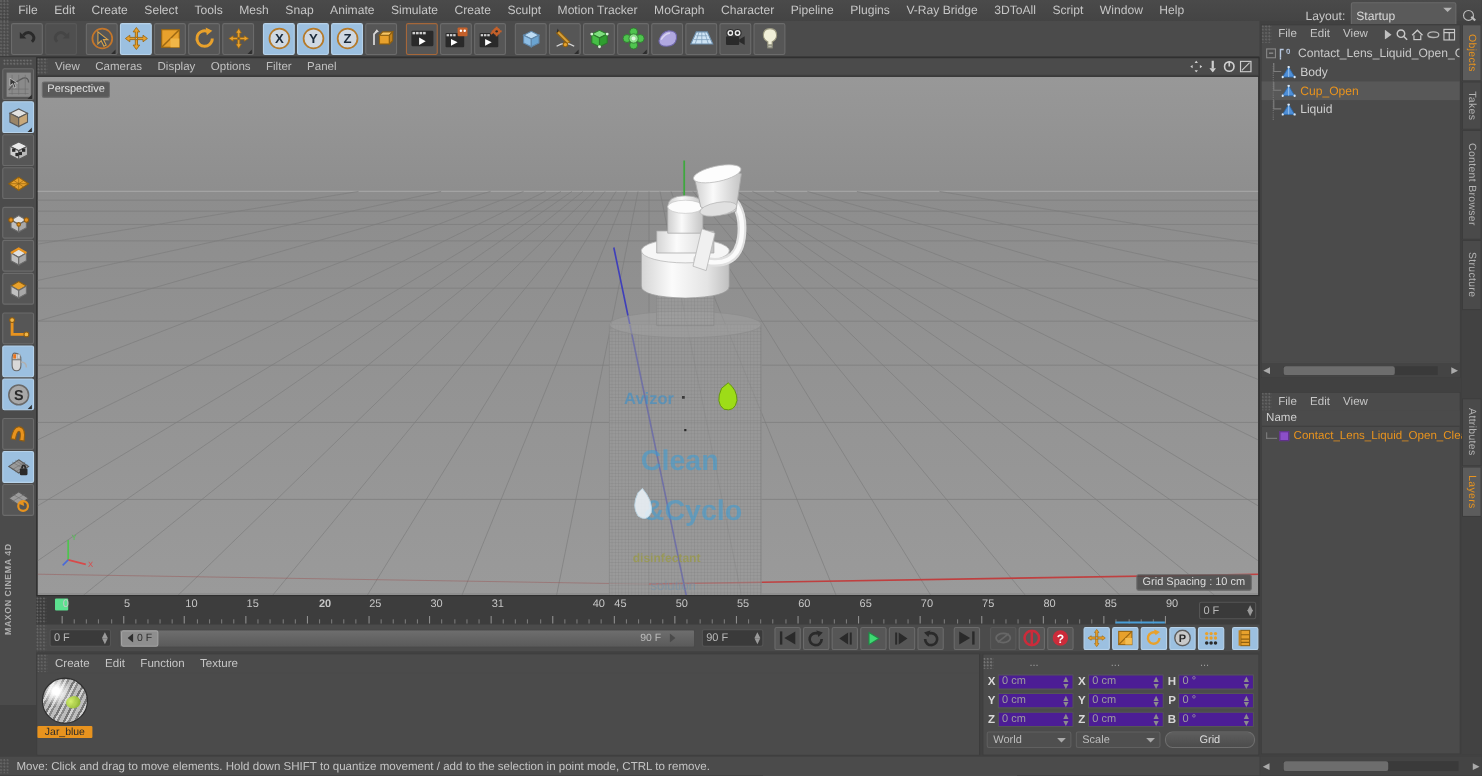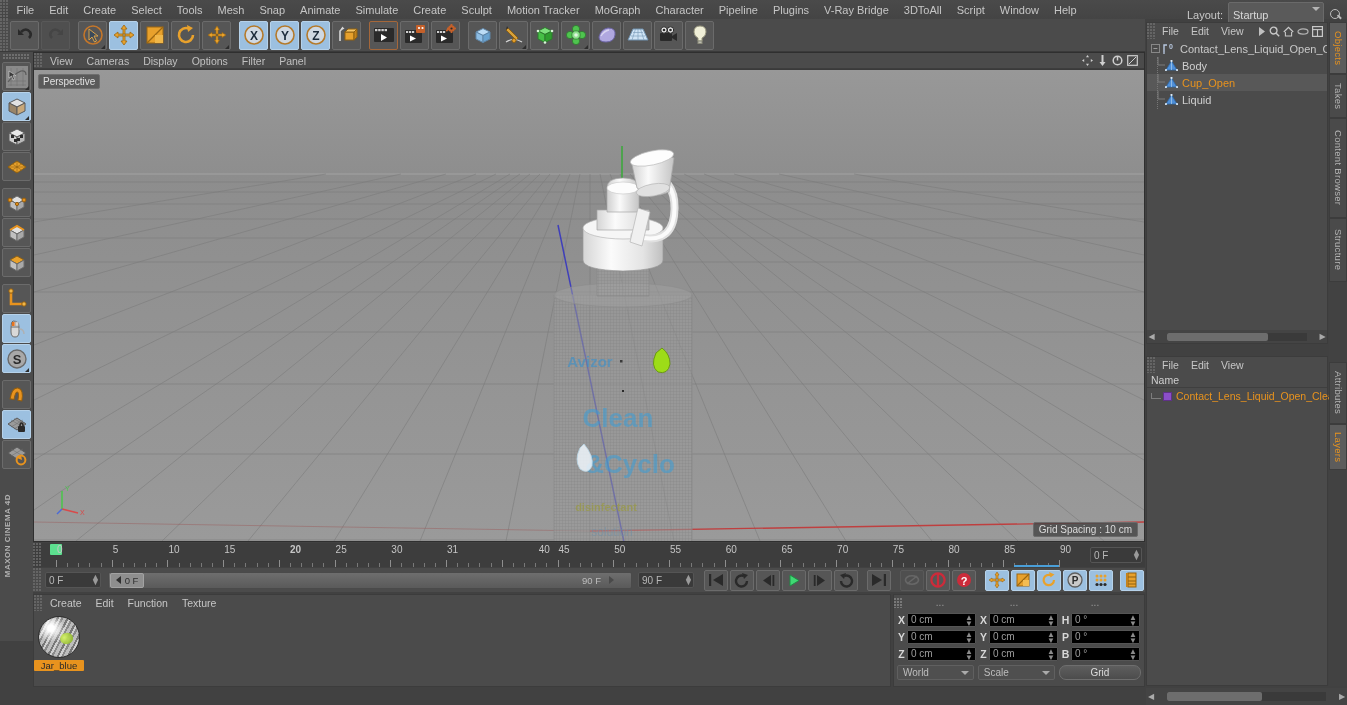--- a/index.html
+++ b/index.html
@@ -216,21 +216,21 @@
   .coordwrap {
     position: absolute; left: 893px; top: 594px; width: 252px; height: 93px;
     background: #4b4b4b; border: 1px solid #3c3c3c;
   }
   .coordhead { height: 15px; display: flex; align-items: center; font-size: 10px; color: #9a9a9a; }
   .coordhead .seg { text-align: center; }
   .coordrows { padding: 1px 2px 0 2px; }
   .crow { display: flex; align-items: center; height: 17px; gap: 0; }
   .crow .ax { width: 11px; text-align: center; font-size: 10.5px; color: #d8d8d8; font-weight: bold; }
   .crow .fld {
-    flex: 1; height: 14px; background: #000000; border: 1px solid #555;
+    flex: 1; height: 14px; background: #4c1d95; border: 1px solid #555;
     margin-right: 2px; font-size: 10px; color: #9d9d9d;
     display: flex; align-items: center; padding-left: 3px; position: relative; border-radius: 1px;
   }
   .crow .fld .spin { position: absolute; right: 2px; top: 1px; font-size: 8px; line-height: 6px; color: #8c8c8c; }
   .coordfoot { display: flex; align-items: center; gap: 4px; padding: 3px 3px 0 3px; }
   .coordfoot .cmb {
     flex: 1; height: 15px; background: #4f4f4f; border: 1px solid #606060;
     font-size: 10px; color: #bdbdbd; display: flex; align-items: center;
     padding-left: 5px; position: relative; border-radius: 2px;
   }
@@ -1391,20 +1391,24 @@
   <div class="rtabs">
     <div class="rtab on" style="height:52px;">Objects</div>
     <div class="rtab" style="height:44px;">Takes</div>
     <div class="rtab" style="height:100px;">Content Browser</div>
     <div class="rtab" style="height:64px;">Structure</div>
     <div style="height:80px;background:#424242;"></div>
     <div class="rtab" style="height:62px;">Attributes</div>
     <div class="rtab on" style="height:46px;">Layers</div>
   </div>
 
+  <div class="statusbar">
+    <div class="grip" style="height:13px;align-self:center;"></div>
+    <span style="margin-left:6px;">Move: Click and drag to move elements. Hold down SHIFT to quantize movement / add to the selection in point mode, CTRL to remove.</span>
+  </div>
 
   <div class="brscroll">
     <span class="ar">◀</span>
     <span class="track">
         <span class="thumb"></span>
       </span>
     <span class="ar">▶</span>
   </div>
 
 </div>

